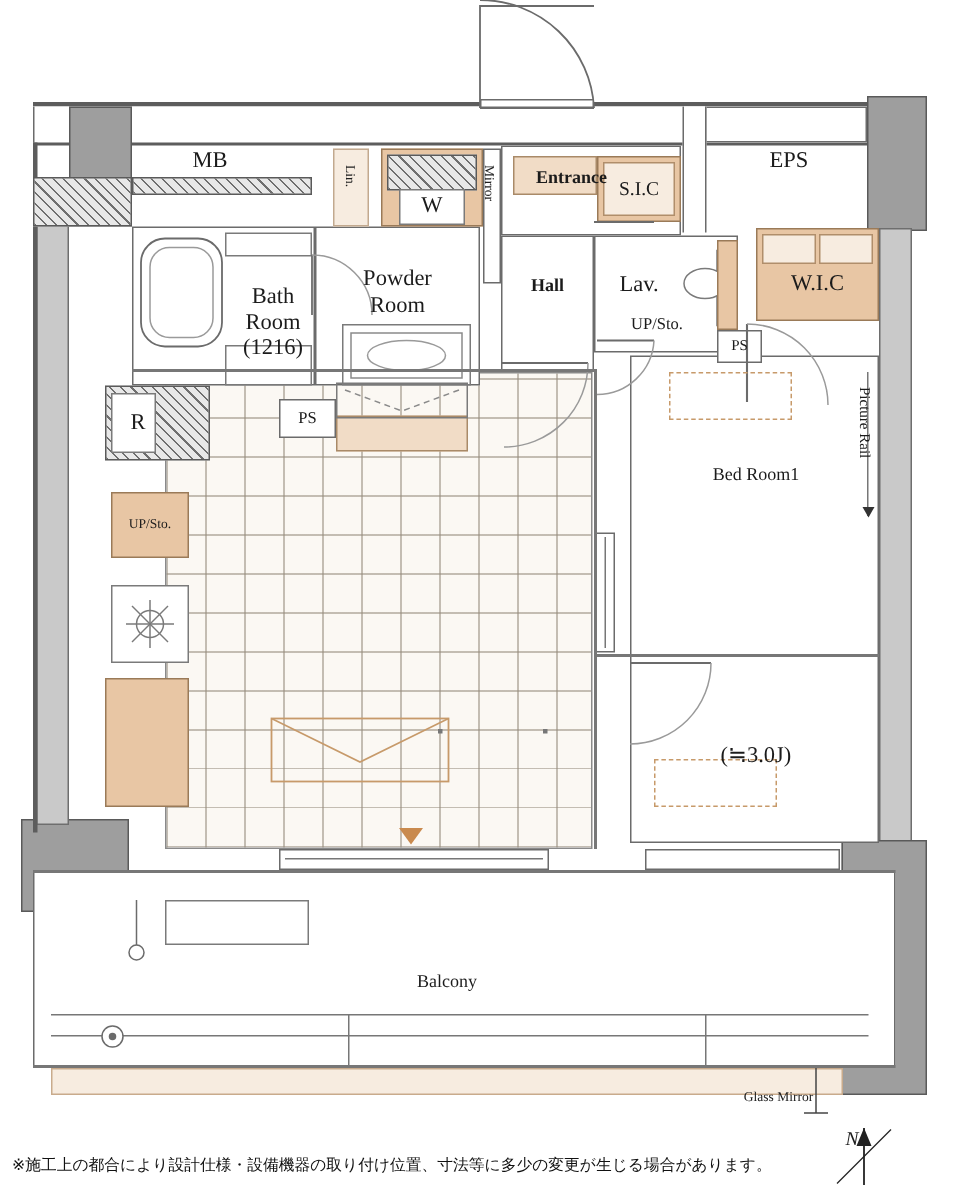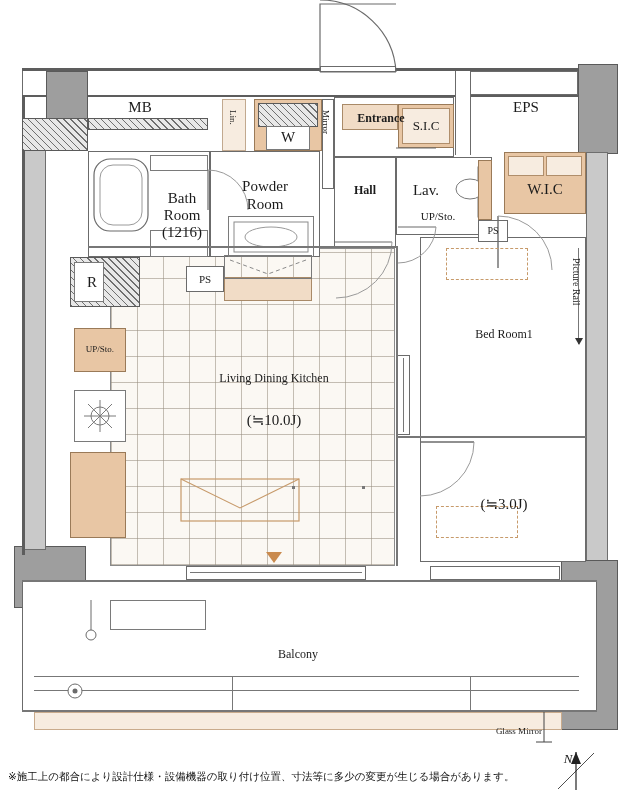--- a/index.html
+++ b/index.html
@@ -257,24 +257,22 @@
   <div class="lbl f18" style="left:330px;top:184px;width:70px;font-weight:bold;">Hall</div>
   <div class="lbl f15" style="left:396px;top:182px;width:60px;">Lav.</div>
 
   <div class="lbl f15" style="left:212px;top:178px;width:106px;">Powder</div>
   <div class="lbl f15" style="left:212px;top:196px;width:106px;">Room</div>
 
   <div class="lbl f15" style="left:152px;top:190px;width:60px;">Bath</div>
   <div class="lbl f15" style="left:152px;top:207px;width:60px;">Room</div>
   <div class="lbl f15" style="left:152px;top:224px;width:60px;">(1216)</div>
 
-  <div class="lbl f18" style="left:148px;top:372px;width:252px;">Living Dining Kitchen</div>
-  <div class="lbl f15" style="left:188px;top:412px;width:172px;">(≒10.0J)</div>
-
-  <div class="lbl f18" style="left:426px;top:310px;width:156px;margin-top:18px;">Bed Room1</div>
+
+  <div class="lbl f18" style="left:426px;top:310px;width:156px;">Bed Room1</div>
 
   <div class="lbl f15" style="left:426px;top:496px;width:156px;">(≒3.0J)</div>
 
   <div class="lbl f18" style="left:198px;top:648px;width:200px;">Balcony</div>
 
   <div class="lbl f15" style="left:268px;top:129px;width:40px;">W</div>
   <div class="lbl f15" style="left:82px;top:274px;width:20px;">R</div>
   <div class="lbl f9 v" style="left:228px;top:110px;">Lin.</div>
   <div class="lbl f9 v" style="left:321px;top:110px;">Mirror</div>
   <div class="lbl f11" style="left:188px;top:273px;width:34px;">PS</div>

